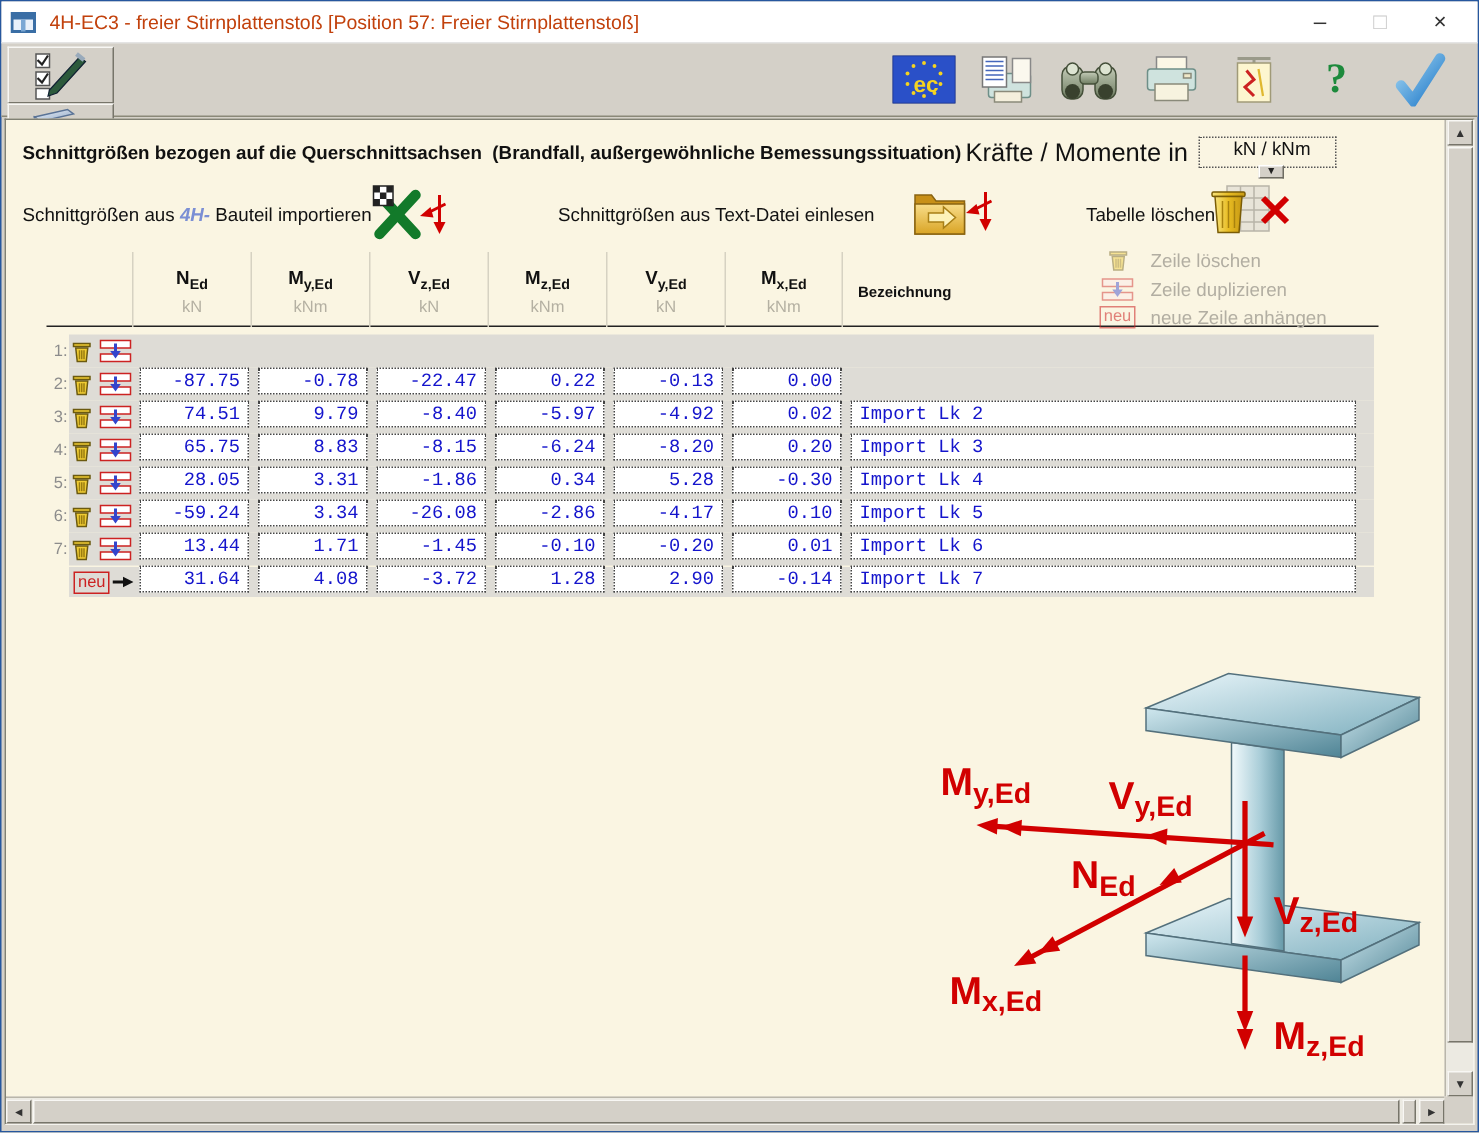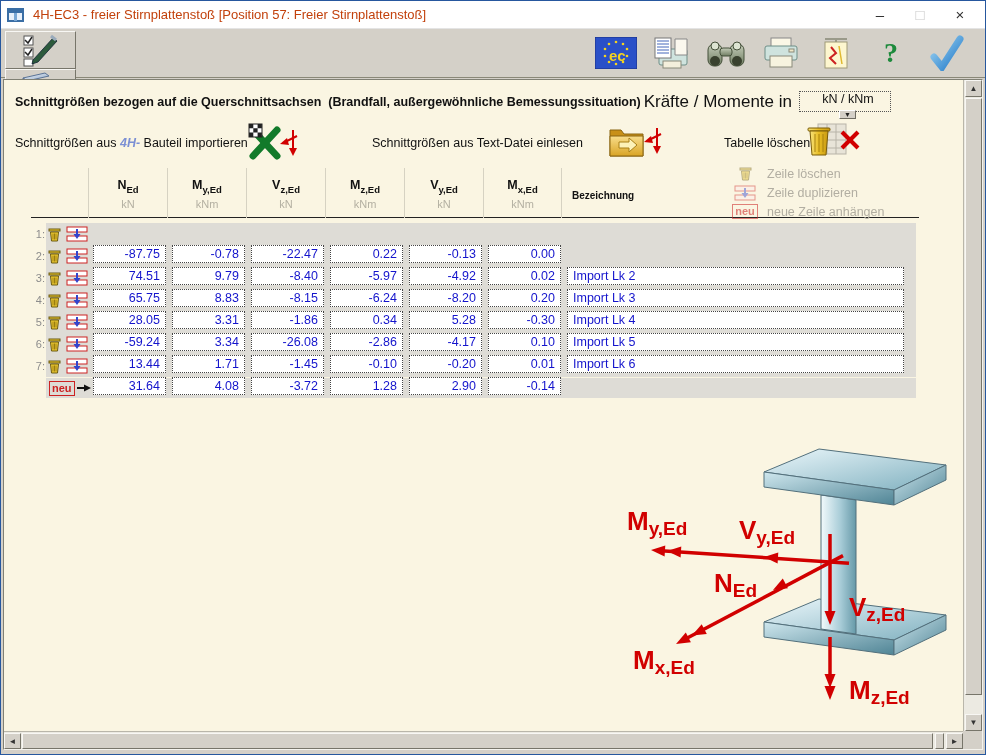--- a/index.html
+++ b/index.html
@@ -110,37 +110,37 @@
   .hcol .sym { font-size: 12.5px; font-weight: bold; color: #111; }
   .hcol .sym sub { font-size: 9.5px; }
   .hcol .unit { font-size: 11px; color: #b4b0a2; margin-top: 3px; }
   .name-header { position: absolute; left: 541px; top: 22px; font-size: 10px; font-weight: bold; color: #111; }
   
   .legend { position: absolute; right: 2px; top: -4px; }
   .legend-row { display: flex; align-items: center; gap: 10px; height: 19px; justify-content: flex-start; }
   .legend-icon { width: 24px; display: flex; justify-content: center; opacity: .45; }
   .legend-text { font-size: 12.5px; color: #b2aea2; width: 150px; }
   .neu-badge {
-    border: 1px solid #cc2222; color: #cc2222; font-weight: bold; font-size: 11px;
+    border: 1px solid #cc2222; color: #cc2222; font-weight: normal; font-size: 11px;
     padding: 0 2px; line-height: 13px; display: inline-block;
   }
   
   .rows-host { margin-top: 5px; }
   .trow {
     display: flex; align-items: center; height: 22px;
     background: linear-gradient(to right, transparent 15px, #dedcd6 15px 885px, transparent 885px);
   }
   .rnum { width: 15px; font-size: 11px; color: #8c8c8c; text-align: right; padding-right: 1px; }
   .ric { width: 17px; display: flex; justify-content: center; align-items: center; }
   .ric.dup { width: 27px; }
   .cell { width: 79px; padding: 0 3px; }
   .cell-name { width: 343px; padding: 0 3px; }
   .field {
     height: 18px; background: #fff; border: 1px dotted #444;
-    font-family: Liberation Sans, sans-serif; font-size: 12.5px; color: #1414cc;
+    font-family: Liberation Mono, monospace; font-size: 12.5px; color: #1414cc;
     display: flex; align-items: center; justify-content: flex-end; padding: 0 5px;
     white-space: pre;
     margin-top: 39px;
   }
   .field.left { justify-content: flex-start; }
   .neu-row {
     height: 20px; margin-top: 1px;
     background: linear-gradient(to right, transparent 15px, #dedcd6 15px 885px, transparent 885px);
     display: flex; align-items: center; padding-left: 18px; gap: 2px;
   }
@@ -730,20 +730,23 @@
               </span>
     <span class="cell">
                 <span class="field">1.28</span>
               </span>
     <span class="cell">
                 <span class="field">2.90</span>
               </span>
     <span class="cell">
                 <span class="field">-0.14</span>
               </span>
+    <span class="cell-name">
+                <span class="field left">Import Lk 7</span>
+              </span>
   </div>
 </div>
 
         <div class="neu-row">
           <span class="neu-badge">neu</span>
           <svg width="14" height="10">
               <line x1="0" y1="5" x2="8" y2="5" stroke="#111" stroke-width="2"></line>
               <polygon points="14,5 7,1.5 7,8.5" fill="#111"></polygon>
             </svg>
         </div>

